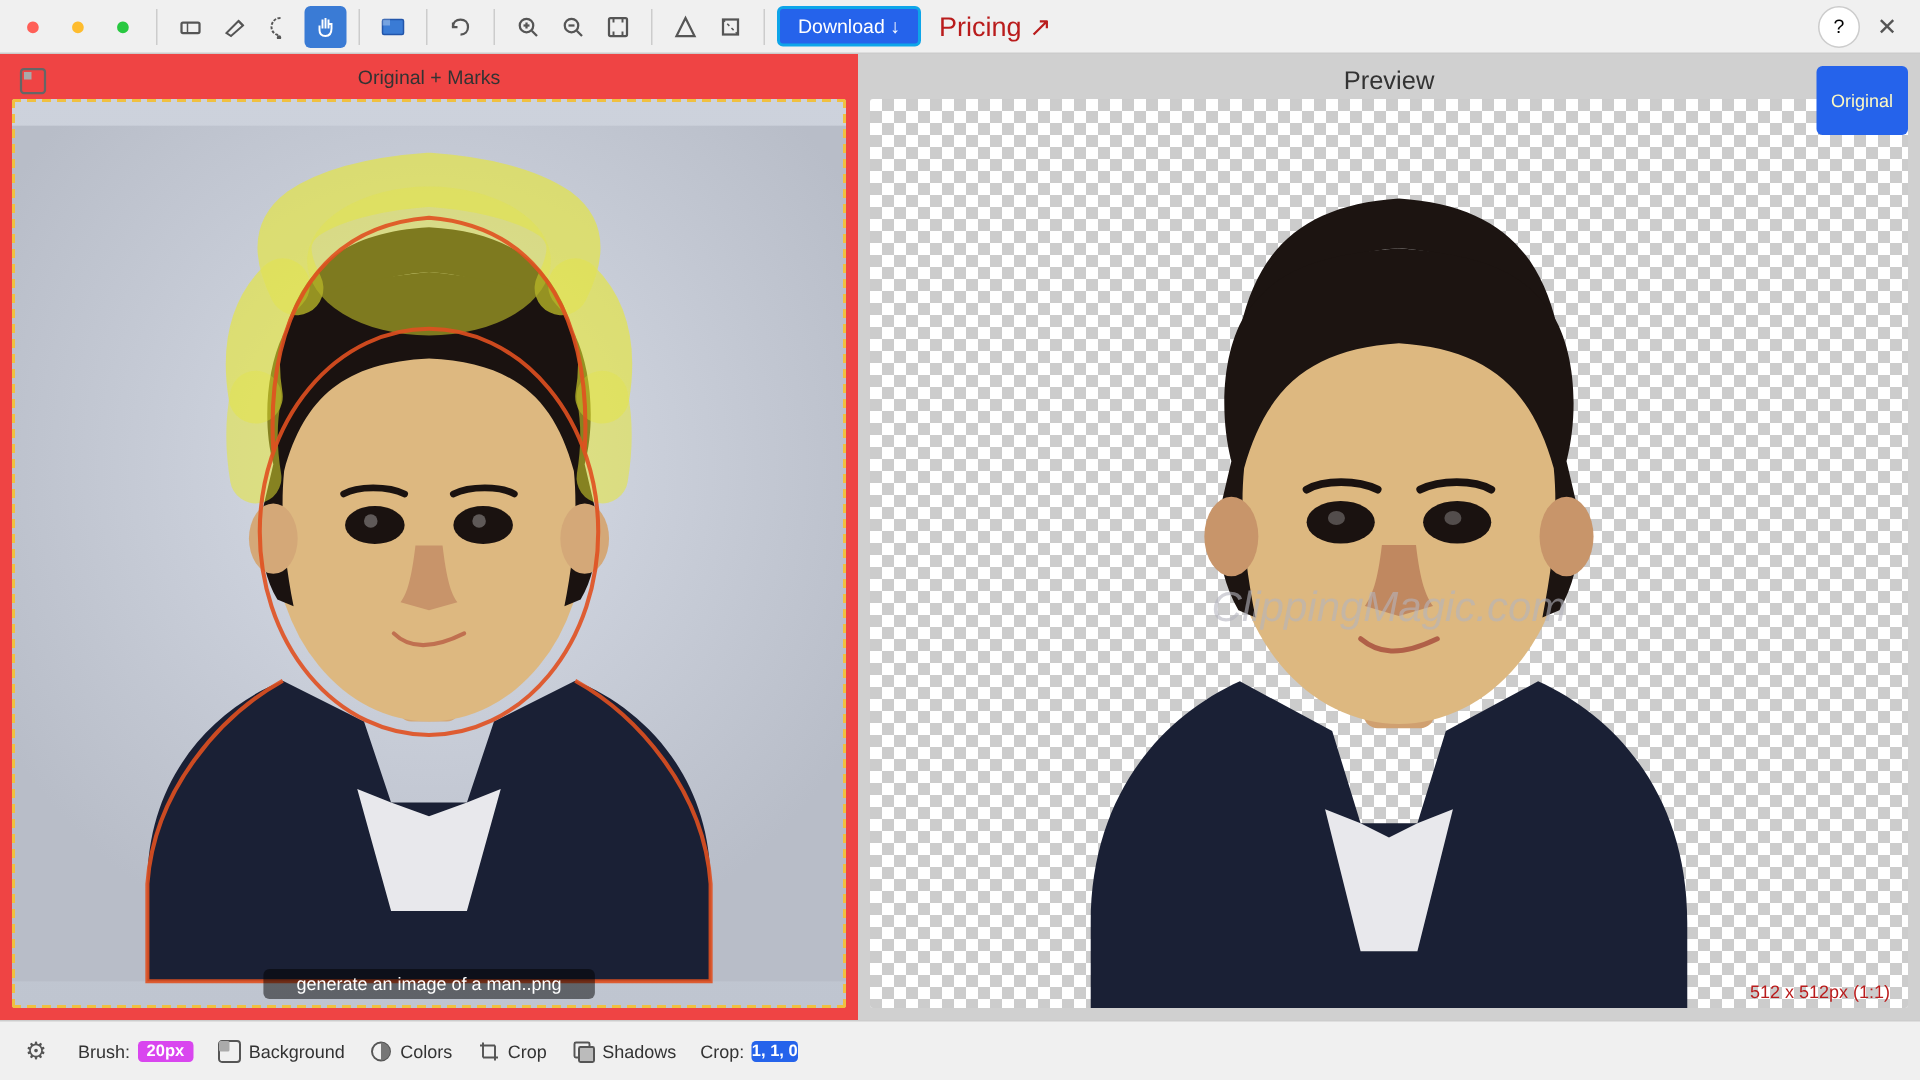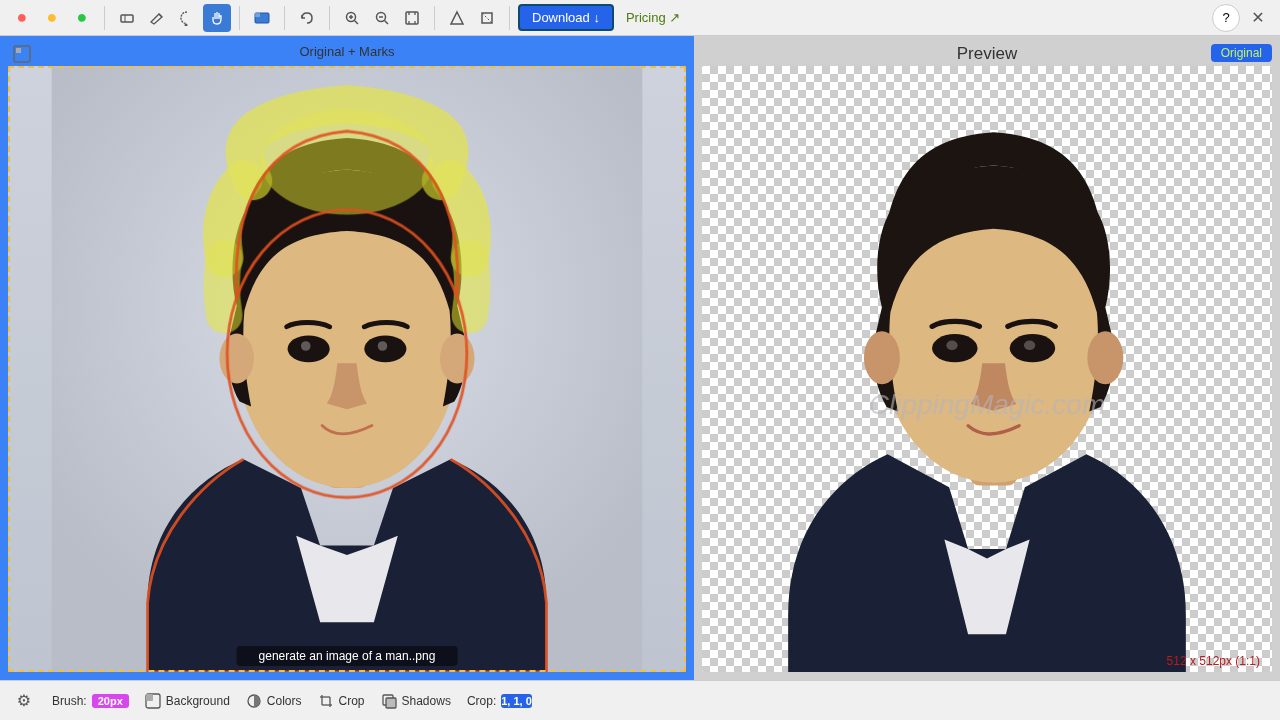--- a/index.html
+++ b/index.html
@@ -44,36 +44,36 @@
     .tool-btn.traffic-yellow { color: #febc2e; font-size: 18px; }
     .tool-btn.traffic-green { color: #28c840; font-size: 18px; }
 
     .download-btn {
       display: flex;
       align-items: center;
       gap: 4px;
       padding: 4px 12px;
       background: #2563eb;
       color: white;
-      border: 2px solid #0c4a6e;
+      border: 2px solid #0ea5e9;
       border-radius: 4px;
       cursor: pointer;
       font-size: 13px;
       font-weight: 500;
     }
     .pricing-btn {
       display: flex;
       align-items: center;
       gap: 4px;
       padding: 4px 8px;
       background: transparent;
       border: none;
       cursor: pointer;
-      font-size: 13px;
-      color: #4d7c0f;
+      font-size: 18px;
+      color: #b91c1c;
     }
     .help-btn {
       width: 28px;
       height: 28px;
       border: 1px solid #ccc;
       background: white;
       border-radius: 50%;
       cursor: pointer;
       font-size: 13px;
       display: flex;
@@ -95,22 +95,22 @@
     }
 
     
     .main-area {
       display: flex;
       height: calc(720px - 36px - 40px);
     }
 
     
     .left-panel {
-      width: 694px;
-      background: #3b82f6;
+      width: 572px;
+      background: #ef4444;
       position: relative;
       overflow: hidden;
     }
     .panel-title {
       position: absolute;
       top: 8px;
       left: 50%;
       transform: translateX(-50%);
       font-size: 13px;
       color: #333;
@@ -131,23 +131,23 @@
       left: 50%;
       transform: translateX(-50%);
       font-size: 17px;
       color: #333;
       z-index: 10;
     }
     .original-btn {
       position: absolute;
       top: 8px;
       right: 8px;
-      padding: 2px 10px;
+      padding: 16px 10px;
       background: #2563eb;
-      color: #bef264;
+      color: #fef9c3;
       border: none;
       border-radius: 4px;
       font-size: 12px;
       cursor: pointer;
       z-index: 10;
     }
     .image-size-label {
       position: absolute;
       bottom: 12px;
       right: 20px;

